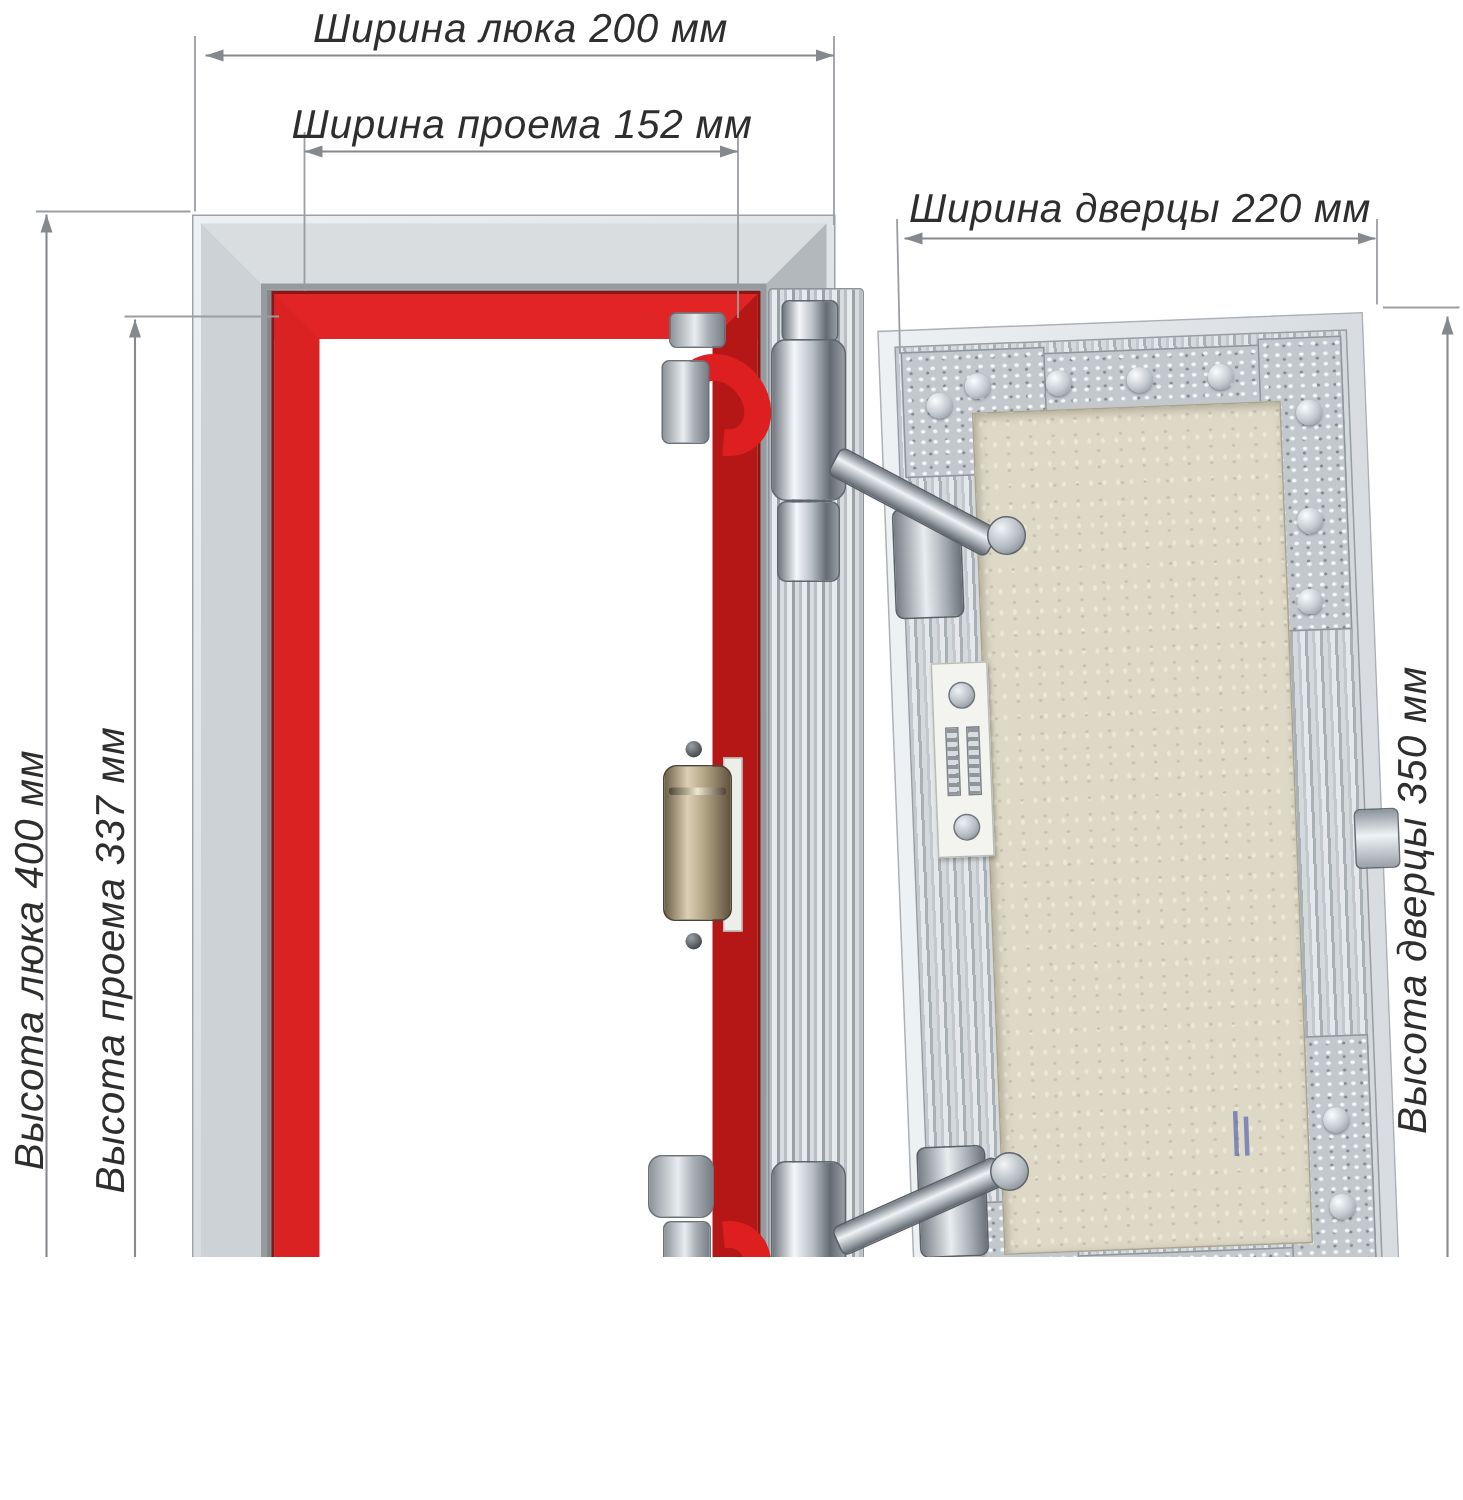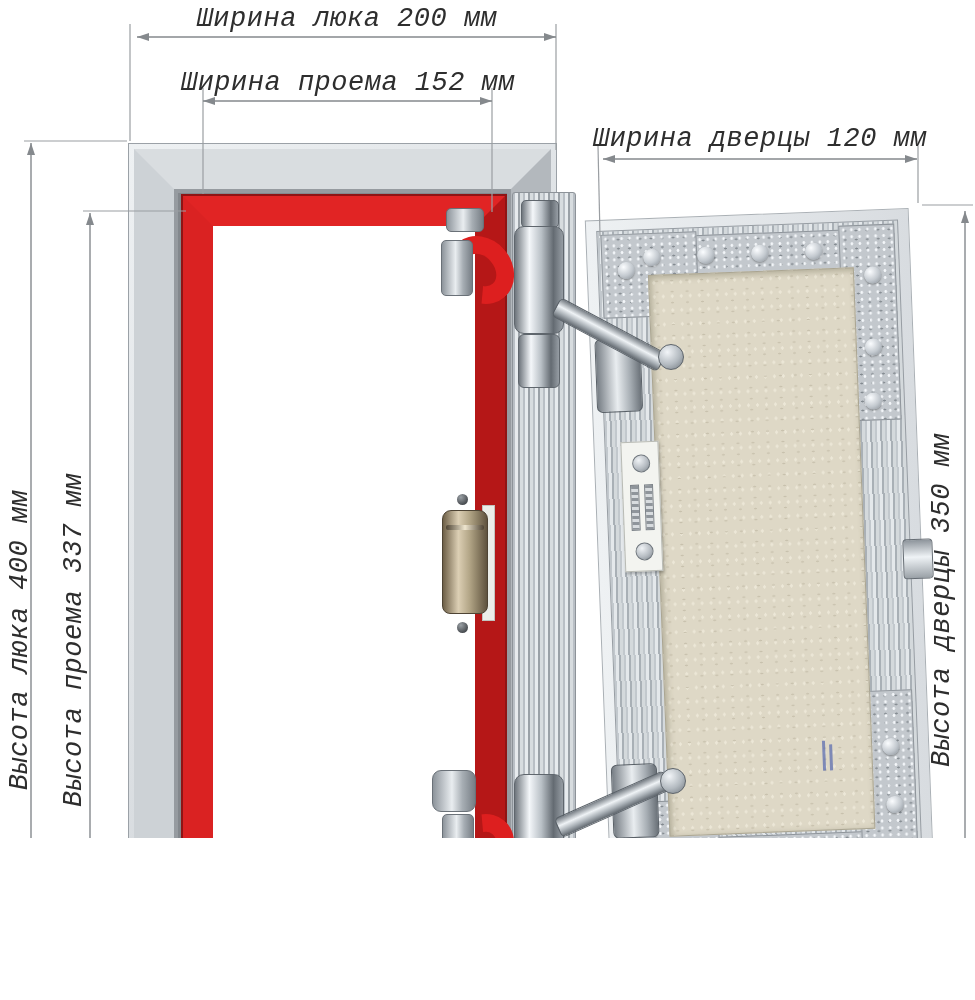--- a/index.html
+++ b/index.html
@@ -1,17 +1,17 @@
 <!DOCTYPE html>
 <html><head>
 <meta charset="utf-8">
 <style>
   html,body{margin:0;padding:0;background:#ffffff;}
   #canvas{position:relative;width:975px;height:838px;background:#ffffff;overflow:hidden;
-          font-family:Liberation Mono, monospace;}
+          font-family:Liberation Sans, sans-serif;}
 
   
   .dim-label{position:absolute;font-style:italic;font-size:27px;color:#2e2e2e;
              white-space:nowrap;z-index:6;letter-spacing:.5px;}
   .dim-label.h{transform:translate(-50%,0);}
   .dim-label.v{transform:translate(-50%,-50%) rotate(-90deg);}
 
   
   #dims{position:absolute;left:0;top:0;z-index:5;}
 
@@ -230,18 +230,18 @@
       <line x1="203" y1="101" x2="492" y2="101" marker-start="url(#arr)" marker-end="url(#arr)"></line>
       <line x1="603" y1="159" x2="917" y2="159" marker-start="url(#arr)" marker-end="url(#arr)"></line>
       <line x1="31" y1="143" x2="31" y2="981" marker-start="url(#arr)" marker-end="url(#arr)"></line>
       <line x1="90" y1="213" x2="90" y2="920" marker-start="url(#arr)" marker-end="url(#arr)"></line>
       <line x1="965" y1="211" x2="965" y2="904" marker-start="url(#arr)" marker-end="url(#arr)"></line>
     </g>
   </svg>
 
   <div class="dim-label h" style="left:347px;top:4px;">Ширина люка 200 мм</div>
   <div class="dim-label h" style="left:348px;top:68px;">Ширина проема 152 мм</div>
-  <div class="dim-label h" style="left:760px;top:124px;">Ширина дверцы 120 мм</div>
+  <div class="dim-label h" style="left:760px;top:124px;">Ширина дверцы 220 мм</div>
   <div class="dim-label v" style="left:20px;top:640px;">Высота люка 400 мм</div>
   <div class="dim-label v" style="left:74px;top:640px;">Высота проема 337 мм</div>
   <div class="dim-label v" style="left:942px;top:600px;">Высота дверцы 350 мм</div>
 
 </div>
 
 </body></html>

